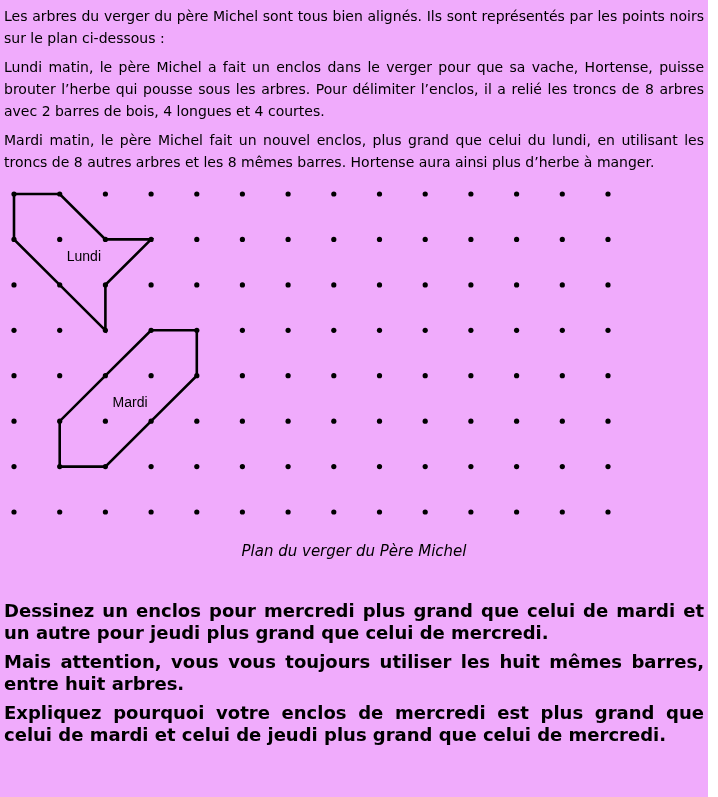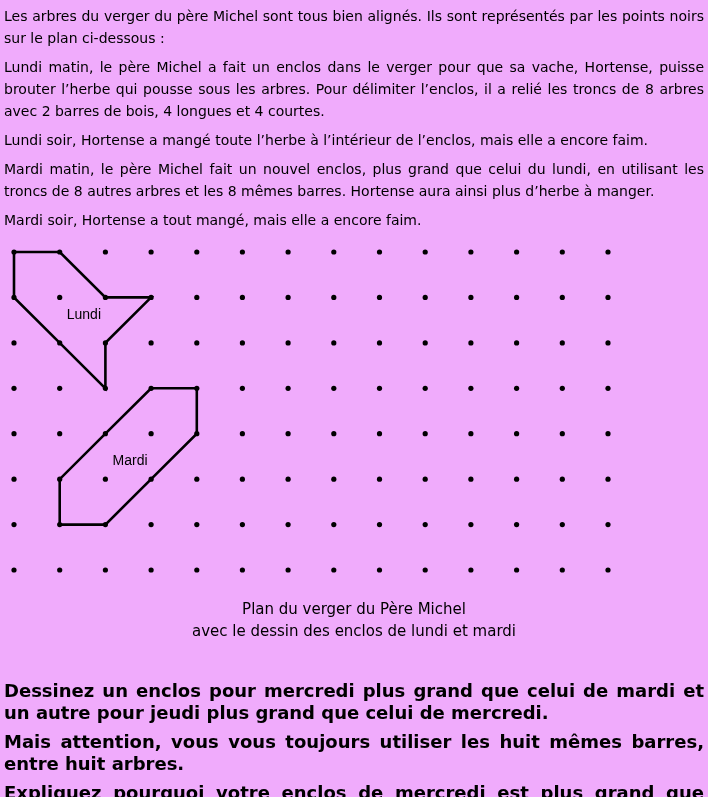--- a/index.html
+++ b/index.html
@@ -22,43 +22,42 @@
   }
   #orchard-svg { display: block; }
   #orchard-svg text {
     font-family: "Liberation Sans", sans-serif;
     font-size: 14px;
     fill: #000000;
   }
   .caption {
     margin-top: 14px;
     text-align: center;
+    font-style: italic;
     font-size: 15px;
     line-height: 22px;
   }
   .tasks { margin-top: 38px; }
   .tasks p {
     font-size: 18px;
     line-height: 22px;
     font-weight: bold;
     margin: 0 0 7px 0;
     text-align: justify;
   }
 </style>
 </head>
 <body>
 
 <div class="page">
 
   <section class="intro">
     <p>Les arbres du verger du père Michel sont tous bien alignés. Ils sont représentés par les points noirs sur le plan ci-dessous :</p>
     <p>Lundi matin, le père Michel a fait un enclos dans le verger pour que sa vache, Hortense, puisse brouter l’herbe qui pousse sous les arbres. Pour délimiter l’enclos, il a relié les troncs de 8 arbres avec 2 barres de bois, 4 longues et 4 courtes.</p>
-    <p>Lundi soir, Hortense a mangé toute l’herbe à l’intérieur de l’enclos, mais elle a encore faim.</p>
     <p>Mardi matin, le père Michel fait un nouvel enclos, plus grand que celui du lundi, en utilisant les troncs de 8 autres arbres et les 8 mêmes barres. Hortense aura ainsi plus d’herbe à manger.</p>
-    <p>Mardi soir, Hortense a tout mangé, mais elle a encore faim.</p>
   </section>
 
   <svg id="orchard-svg" width="710" height="346" viewBox="0 0 710 346" xmlns="http://www.w3.org/2000/svg">
       <circle cx="10.0" cy="14.0" r="2.6" fill="#000000"></circle>
       <circle cx="55.7" cy="14.0" r="2.6" fill="#000000"></circle>
       <circle cx="101.4" cy="14.0" r="2.6" fill="#000000"></circle>
       <circle cx="147.1" cy="14.0" r="2.6" fill="#000000"></circle>
       <circle cx="192.8" cy="14.0" r="2.6" fill="#000000"></circle>
       <circle cx="238.4" cy="14.0" r="2.6" fill="#000000"></circle>
       <circle cx="284.1" cy="14.0" r="2.6" fill="#000000"></circle>
@@ -168,21 +167,20 @@
       <circle cx="558.3" cy="332.0" r="2.6" fill="#000000"></circle>
       <circle cx="604.0" cy="332.0" r="2.6" fill="#000000"></circle>
       <polygon points="10.0,14.0 55.7,14.0 101.4,59.4 147.1,59.4 101.4,104.9 101.4,150.3 55.7,104.9 10.0,59.4" fill="none" stroke="#000000" stroke-width="2.6" stroke-linejoin="miter"></polygon>
       <text x="79.9" y="80.8" text-anchor="middle">Lundi</text>
       <polygon points="147.1,150.3 192.8,150.3 192.8,195.7 147.1,241.2 101.4,286.6 55.7,286.6 55.7,241.2 101.4,195.7" fill="none" stroke="#000000" stroke-width="2.6" stroke-linejoin="miter"></polygon>
       <text x="126.1" y="226.6" text-anchor="middle">Mardi</text>
     </svg>
 
   <div class="caption">
     <div>Plan du verger du Père Michel</div>
-    <div>avec le dessin des enclos de lundi et mardi</div>
   </div>
 
   <section class="tasks">
     <p>Dessinez un enclos pour mercredi plus grand que celui de mardi et un autre pour jeudi plus grand que celui de mercredi.</p>
     <p>Mais attention, vous vous toujours utiliser les huit mêmes barres, entre huit arbres.</p>
     <p>Expliquez pourquoi votre enclos de mercredi est plus grand que celui de mardi et celui de jeudi plus grand que celui de mercredi.</p>
   </section>
 
 </div>
 

